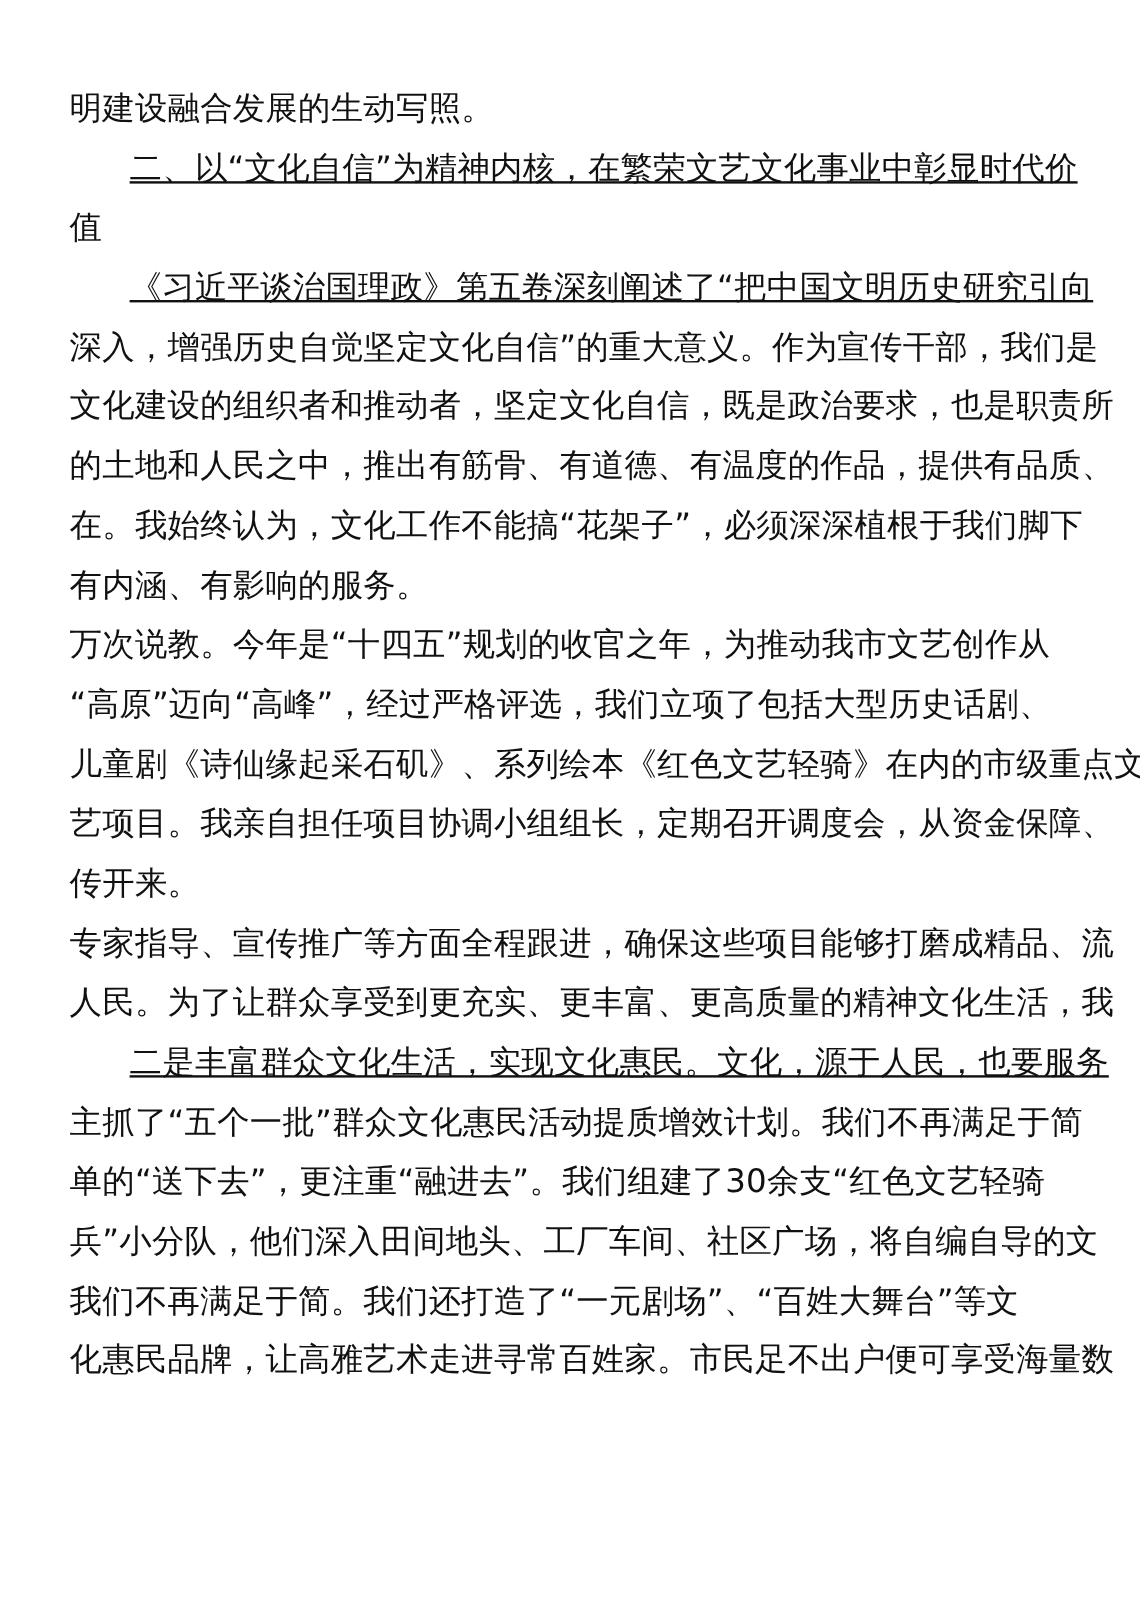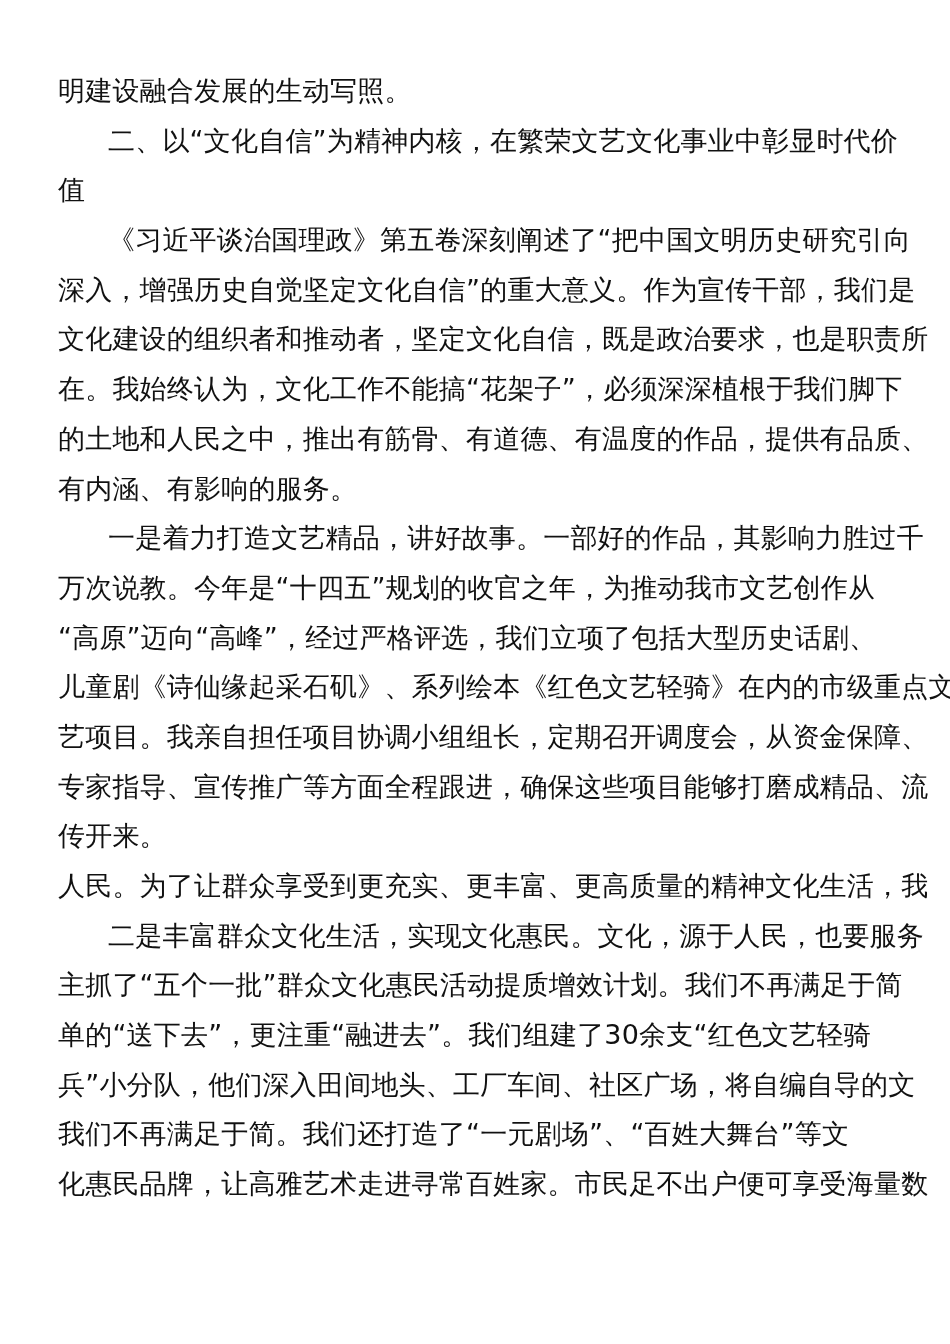--- a/index.html
+++ b/index.html
@@ -23,46 +23,46 @@
   }
   .line {
     height: 49.7px;
     line-height: 49.7px;
     font-size: 27px;
     white-space: nowrap;
     letter-spacing: 0.2px;
   }
   .indent {
     padding-left: 50px;
+    text-decoration: underline;
   }
 </style>
 </head>
 <body>
 
 <div class="page">
 
   <div class="line">明建设融合发展的生动写照。</div>
 
   <div class="line indent">二、以“文化自信”为精神内核，在繁荣文艺文化事业中彰显时代价</div>
   <div class="line">值</div>
 
   <div class="line indent">《习近平谈治国理政》第五卷深刻阐述了“把中国文明历史研究引向</div>
   <div class="line">深入，增强历史自觉坚定文化自信”的重大意义。作为宣传干部，我们是</div>
   <div class="line">文化建设的组织者和推动者，坚定文化自信，既是政治要求，也是职责所</div>
+  <div class="line">的土地和人民之中，推出有筋骨、有道德、有温度的作品，提供有品质、</div>
   <div class="line">在。我始终认为，文化工作不能搞“花架子”，必须深深植根于我们脚下</div>
-  <div class="line">的土地和人民之中，推出有筋骨、有道德、有温度的作品，提供有品质、</div>
   <div class="line">有内涵、有影响的服务。</div>
 
-  <div class="line indent">一是着力打造文艺精品，讲好故事。一部好的作品，其影响力胜过千</div>
   <div class="line">万次说教。今年是“十四五”规划的收官之年，为推动我市文艺创作从</div>
   <div class="line">“高原”迈向“高峰”，经过严格评选，我们立项了包括大型历史话剧、</div>
   <div class="line">儿童剧《诗仙缘起采石矶》、系列绘本《红色文艺轻骑》在内的市级重点文</div>
   <div class="line">艺项目。我亲自担任项目协调小组组长，定期召开调度会，从资金保障、</div>
+  <div class="line">传开来。</div>
   <div class="line">专家指导、宣传推广等方面全程跟进，确保这些项目能够打磨成精品、流</div>
-  <div class="line">传开来。</div>
 
   <div class="line">人民。为了让群众享受到更充实、更丰富、更高质量的精神文化生活，我</div>
   <div class="line indent">二是丰富群众文化生活，实现文化惠民。文化，源于人民，也要服务</div>
   <div class="line">主抓了“五个一批”群众文化惠民活动提质增效计划。我们不再满足于简</div>
   <div class="line">单的“送下去”，更注重“融进去”。我们组建了30余支“红色文艺轻骑</div>
   <div class="line">兵”小分队，他们深入田间地头、工厂车间、社区广场，将自编自导的文</div>
   <div class="line">我们不再满足于简。我们还打造了“一元剧场”、“百姓大舞台”等文</div>
   <div class="line">化惠民品牌，让高雅艺术走进寻常百姓家。市民足不出户便可享受海量数</div>
 
 </div>

